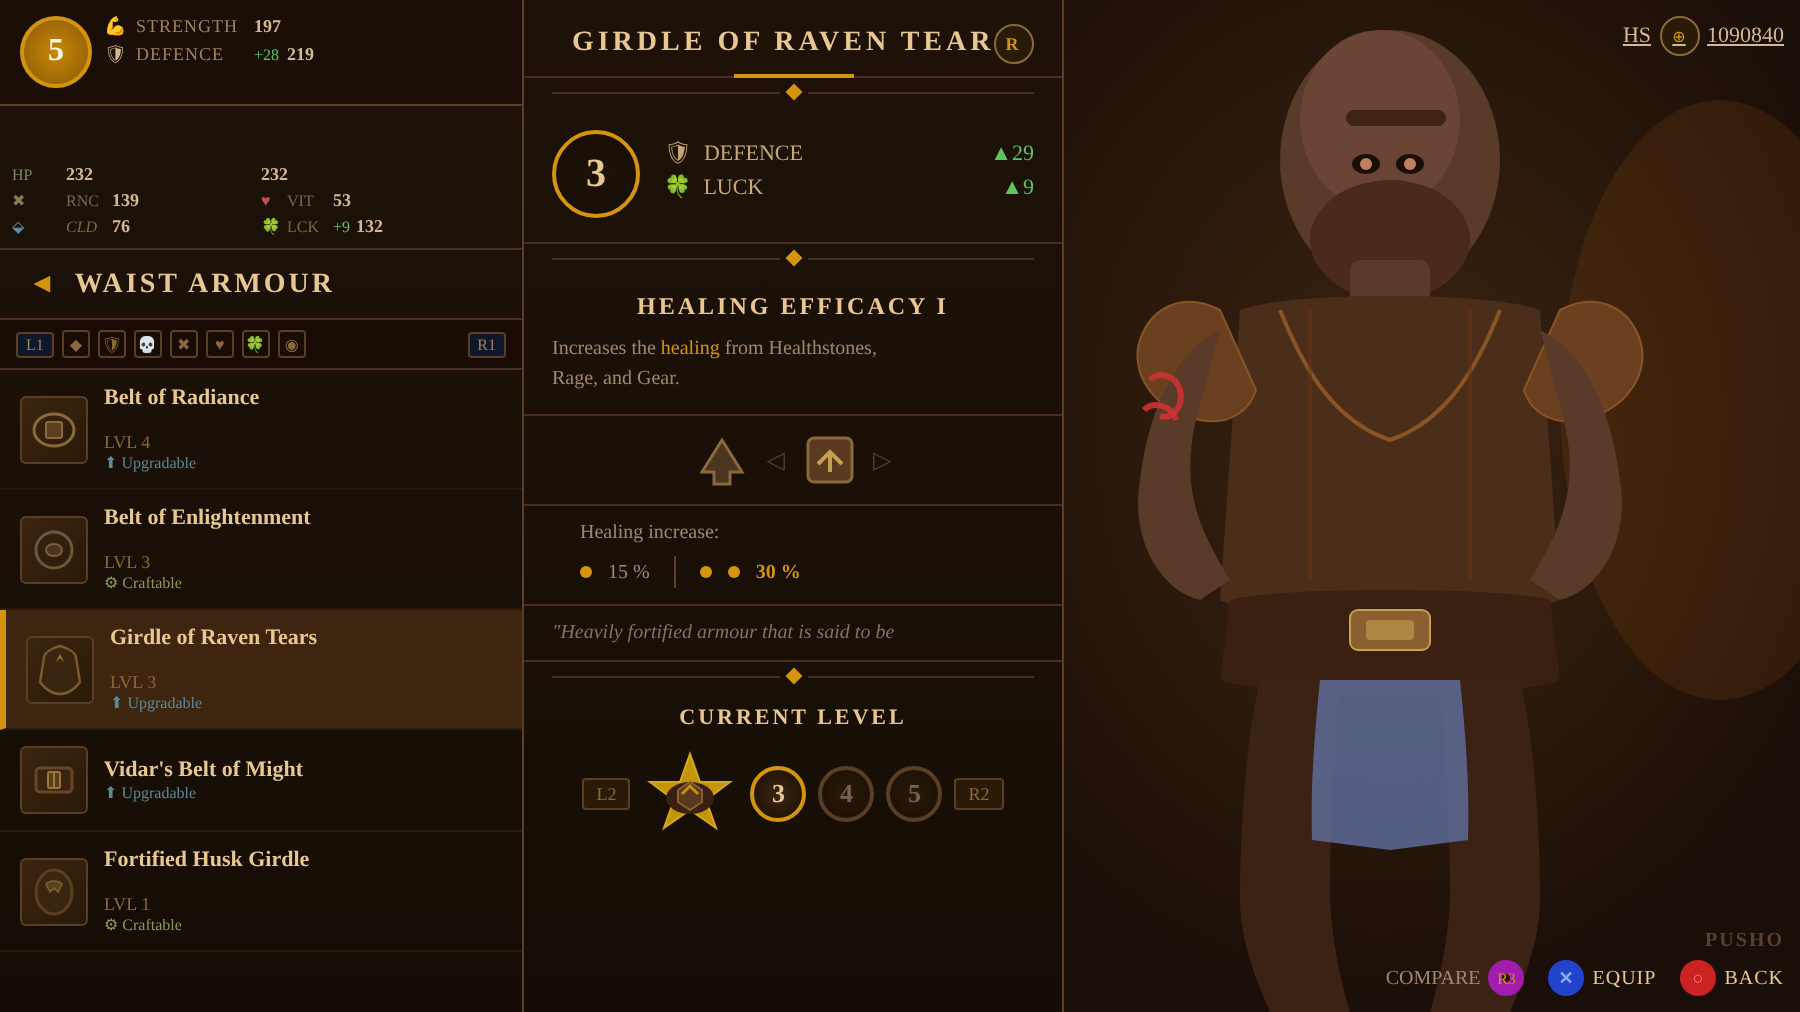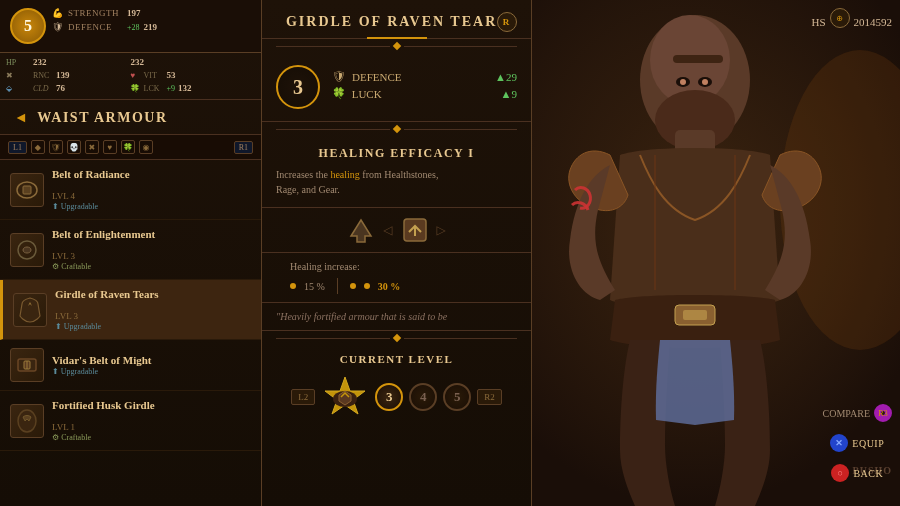--- a/index.html
+++ b/index.html
@@ -78,25 +78,26 @@
       font-size: 9px;
       letter-spacing: 0.5px;
     }
 
     
     .hs-display {
       position: absolute;
       top: 8px;
       right: 8px;
       display: flex;
-      align-items: flex-end;
+      align-items: center;
       gap: 4px;
       font-size: 11px;
       color: #d4b896;
       z-index: 10;
+      text-decoration: underline;
     }
 
     .hs-icon {
       width: 20px;
       height: 20px;
       border: 1px solid #8a6a3a;
       border-radius: 50%;
       display: flex;
       align-items: center;
       justify-content: center;
@@ -448,27 +449,26 @@
     }
 
     .level-node.active {
       border-color: #d4940c;
       background: radial-gradient(circle, #3a2510, #1a0e05);
     }
 
     
     .bottom-buttons {
       position: absolute;
-      bottom: 24px;
+      bottom: 8px;
       right: 8px;
       display: flex;
       align-items: center;
       gap: 12px;
       z-index: 10;
-      flex-direction: column;
     }
 
     .action-btn {
       display: flex;
       align-items: center;
       gap: 4px;
       font-size: 10px;
       color: #e8c890;
       text-transform: uppercase;
       letter-spacing: 0.5px;
@@ -525,20 +525,21 @@
       height: 6px;
       background: #d4940c;
       transform: rotate(45deg);
     }
 
     .stats-columns {
       display: flex;
       gap: 0;
       padding: 4px 6px 6px;
       border-bottom: 1px solid #4a3020;
+      margin-top: 25px;
     }
 
     .stats-col {
       flex: 1;
       display: flex;
       flex-direction: column;
       gap: 3px;
     }
 
     .stat-entry {
@@ -872,21 +873,21 @@
         <span>5</span>
       </div>
       <div class="level-btn">R2</div>
     </div>
   </div>
 </div>
 
 <div class="hs-display">
   <span>HS</span>
   <div class="hs-icon">⊕</div>
-  <span>2014592</span>
+  <span>1090840</span>
 </div>
 
 <div class="bottom-buttons">
   <div class="compare-btn">
     <span>COMPARE</span>
     <div style="width:18px;height:18px;border:7px solid #a21caf;border-radius:50%;display:flex;align-items:center;justify-content:center;font-size:8px;color:#d4940c;background:#2a1a08;">R3</div>
   </div>
   <div class="action-btn">
     <div class="btn-icon btn-x">✕</div>
     <span>EQUIP</span>

